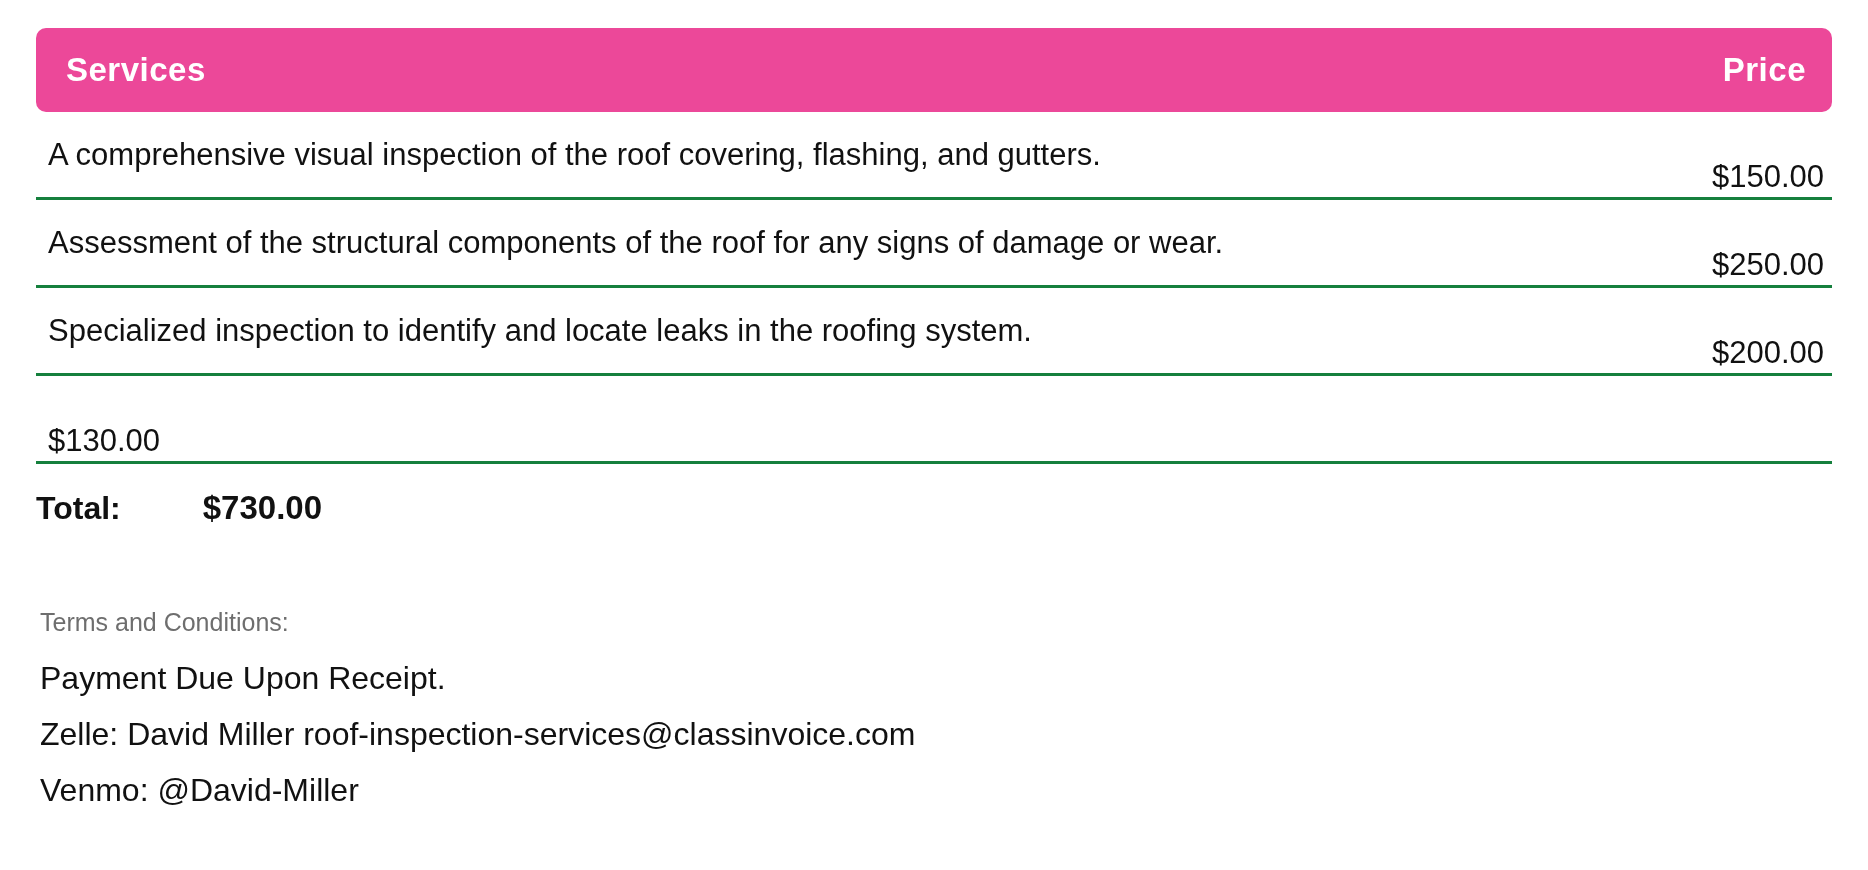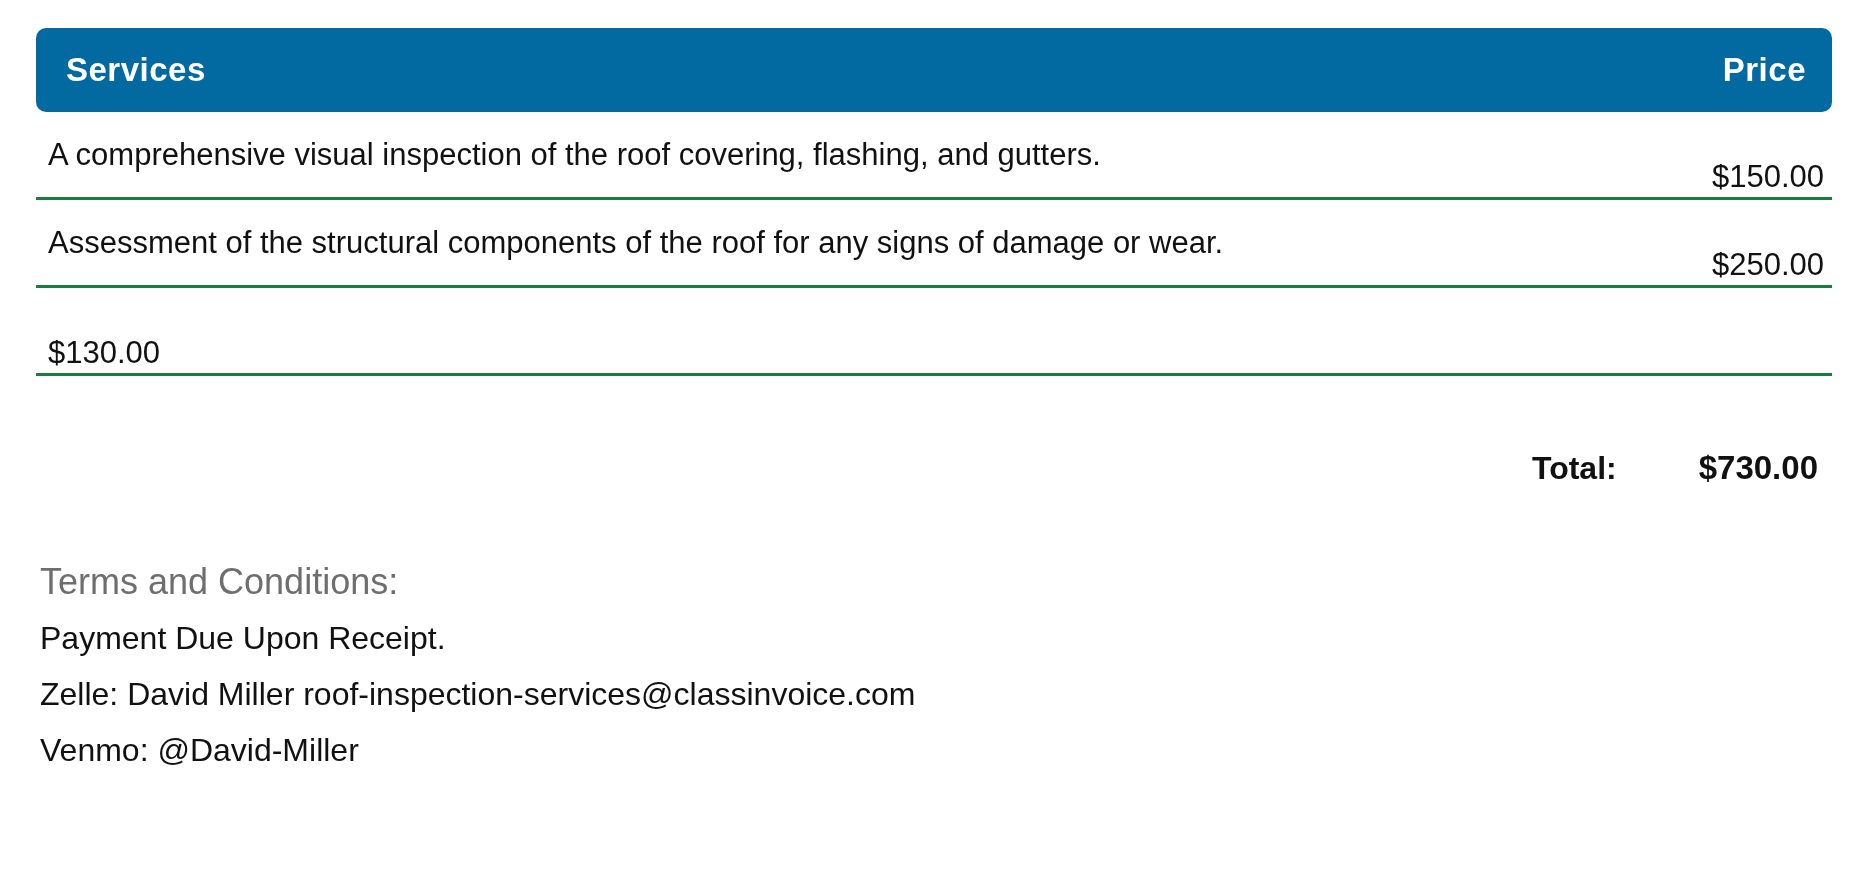--- a/index.html
+++ b/index.html
@@ -18,21 +18,21 @@
   }
   .invoice {
     position: absolute;
     left: 36px;
     top: 28px;
     width: 1796px;
   }
   
   .tbl-header {
     height: 84px;
-    background: #0369a1;
+    background: #ec4899;
     border-radius: 10px;
     display: flex;
     justify-content: space-between;
     align-items: center;
     padding: 0 26px 0 30px;
     box-sizing: border-box;
     color: #ffffff;
     font-size: 33px;
     font-weight: bold;
     letter-spacing: 0.5px;
@@ -55,43 +55,41 @@
   .row .prc {
     font-size: 31px;
     color: #111111;
     white-space: nowrap;
     margin-top: 44px;
   }
   
   .total-row {
     height: 88px;
     display: flex;
-    justify-content: flex-end;
     align-items: center;
     padding-right: 14px;
-    margin-top: 48px;
   }
   .total-label {
     font-size: 32px;
     font-weight: bold;
     color: #111111;
   }
   .total-value {
     font-size: 33px;
     font-weight: bold;
     color: #111111;
     margin-left: 82px;
   }
   
   .terms {
     margin-top: 42px;
     padding-left: 4px;
   }
   .terms-heading {
-    font-size: 36px;
+    font-size: 25px;
     color: #6e6e6e;
     line-height: 56px;
   }
   .terms-line {
     font-size: 32px;
     color: #111111;
     line-height: 56px;
   }
 </style>
 </head>
@@ -108,20 +106,24 @@
     <div class="row">
       <span class="svc">A comprehensive visual inspection of the roof covering, flashing, and gutters.</span>
       <span class="prc">$150.00</span>
     </div>
 
     <div class="row">
       <span class="svc">Assessment of the structural components of the roof for any signs of damage or wear.</span>
       <span class="prc">$250.00</span>
     </div>
 
+    <div class="row">
+      <span class="svc">Specialized inspection to identify and locate leaks in the roofing system.</span>
+      <span class="prc">$200.00</span>
+    </div>
 
     <div class="row">
       <span class="prc">$130.00</span>
     </div>
 
     <div class="total-row">
       <span class="total-label">Total:</span>
       <span class="total-value">$730.00</span>
     </div>
 

